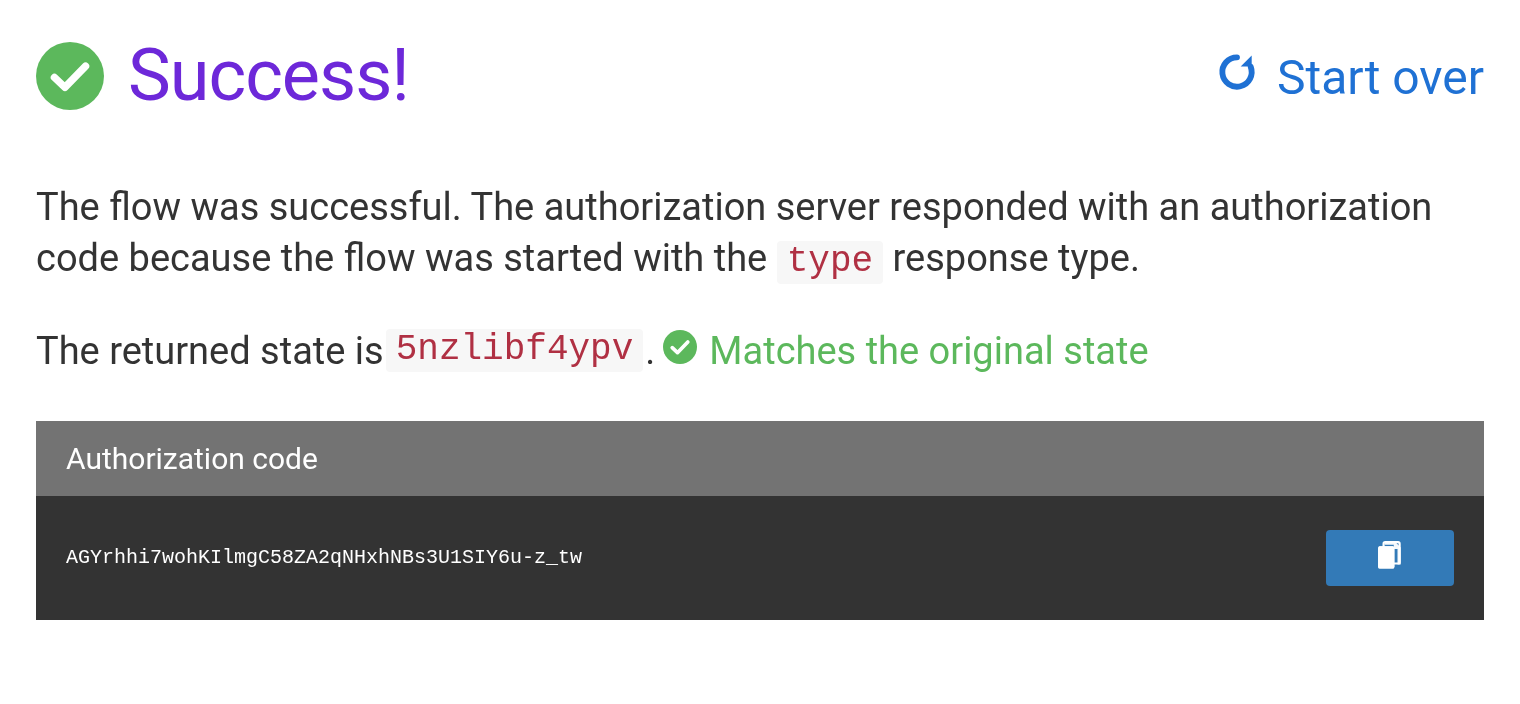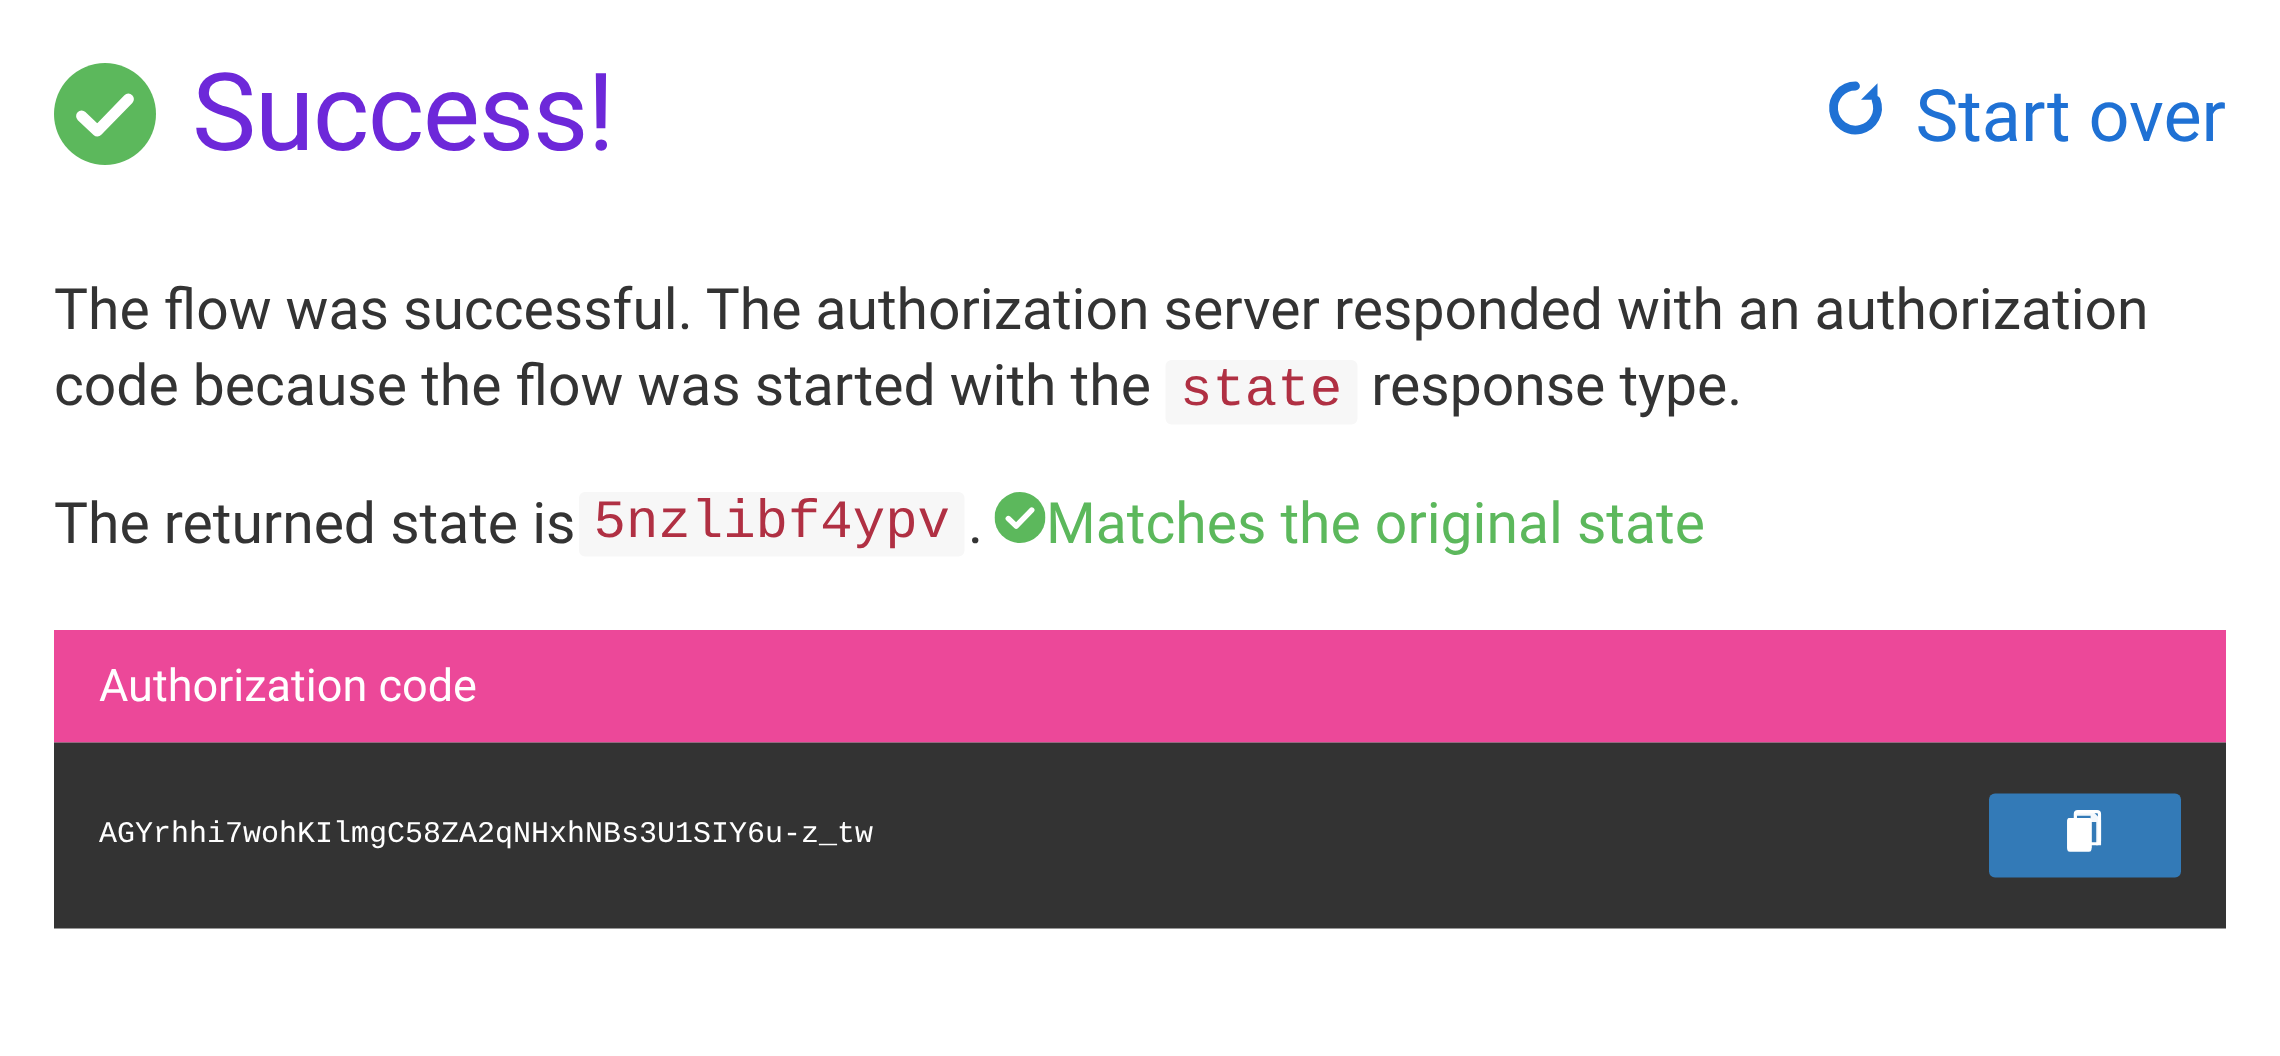--- a/index.html
+++ b/index.html
@@ -71,28 +71,29 @@
     display: flex;
     align-items: center;
     flex-wrap: wrap;
     gap: 0;
   }
   .state-line > span { display: inline-flex; align-items: center; }
   .state-match {
     color: #5cb85c;
     display: inline-flex;
     align-items: center;
+    gap: 12px;
     margin-left: 8px;
   }
   .state-match svg { width: 34px; height: 34px; }
   .code-box {
     width: 100%;
   }
   .code-box-header {
-    background: #ec4899;
+    background: #737373;
     color: #ffffff;
     font-size: 30px;
     font-weight: 400;
     padding: 20px 30px;
   }
   .code-box-body {
     background: #333333;
     color: #ffffff;
     padding: 34px 30px;
     display: flex;
@@ -142,21 +143,21 @@
           <path d="M12 4 a8 8 0 1 0 7.5 5.2" stroke="#1f71d4" stroke-width="3.2" stroke-linecap="round" fill="none"></path>
           <path d="M20 3 L20 9 L14 9 Z" fill="#1f71d4"></path>
         </svg>
       </span>
       <span>Start over</span>
     </a>
   </div>
 
   <div class="body-text">
     <span>The flow was successful. The authorization server responded with an authorization code because the flow was started with the </span>
-    <span class="inline-code">state</span>
+    <span class="inline-code">type</span>
     <span> response type.</span>
   </div>
 
   <div class="state-line">
     <span>The returned state is </span>
     <span class="inline-code" style="margin:0 2px;">5nzlibf4ypv</span>
     <span>. </span>
     <span class="state-match">
       <span>
         <svg viewBox="0 0 24 24" fill="none">

